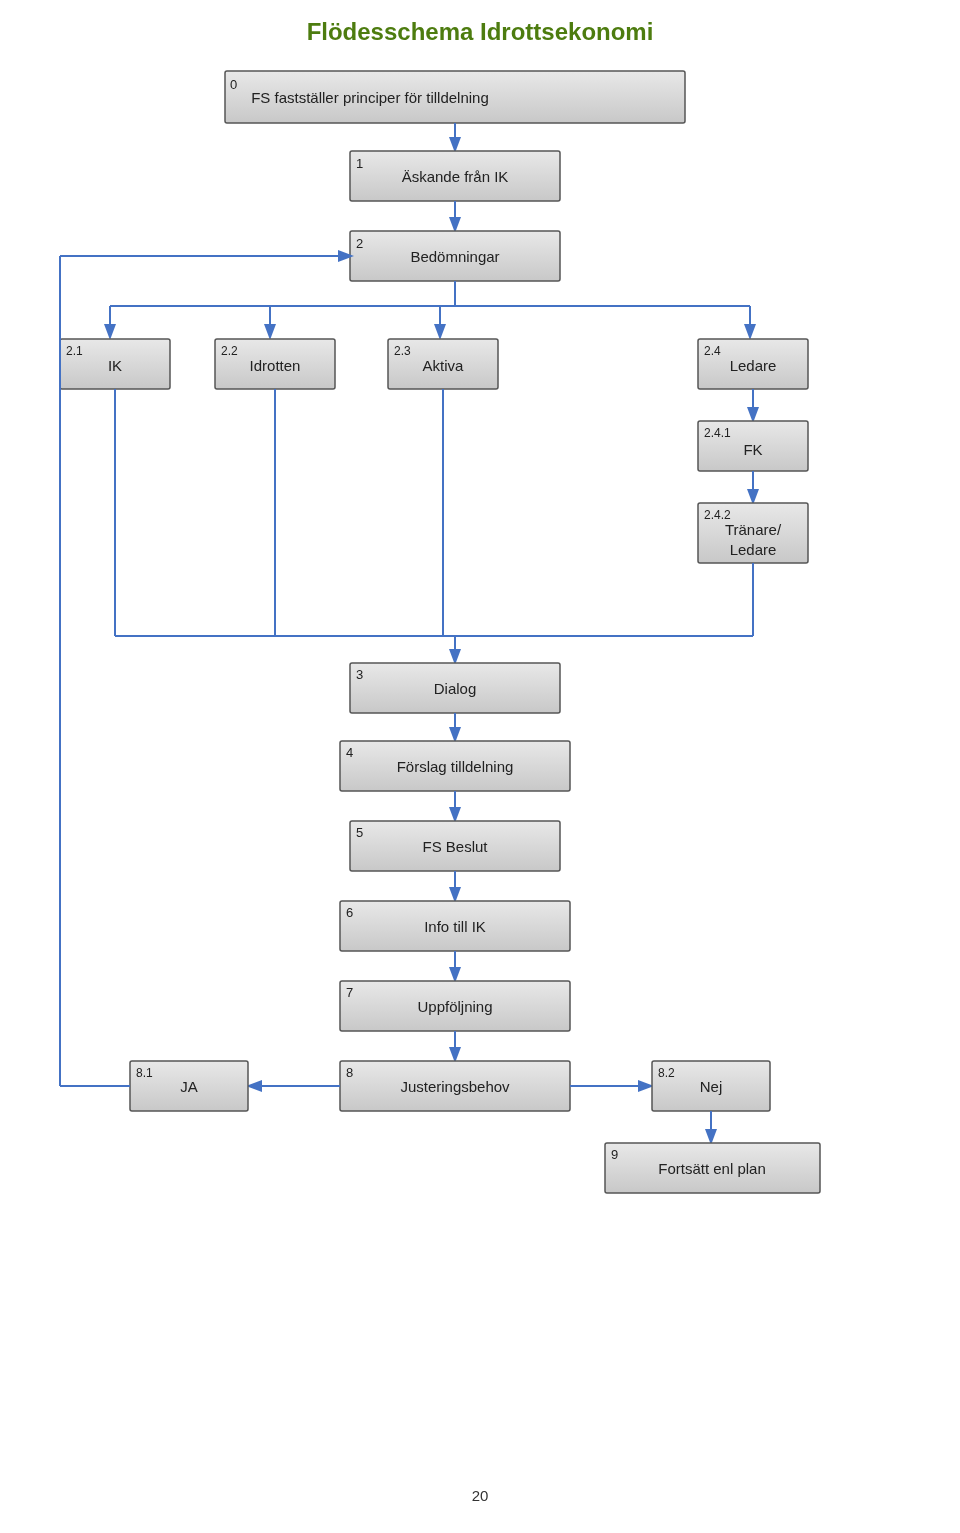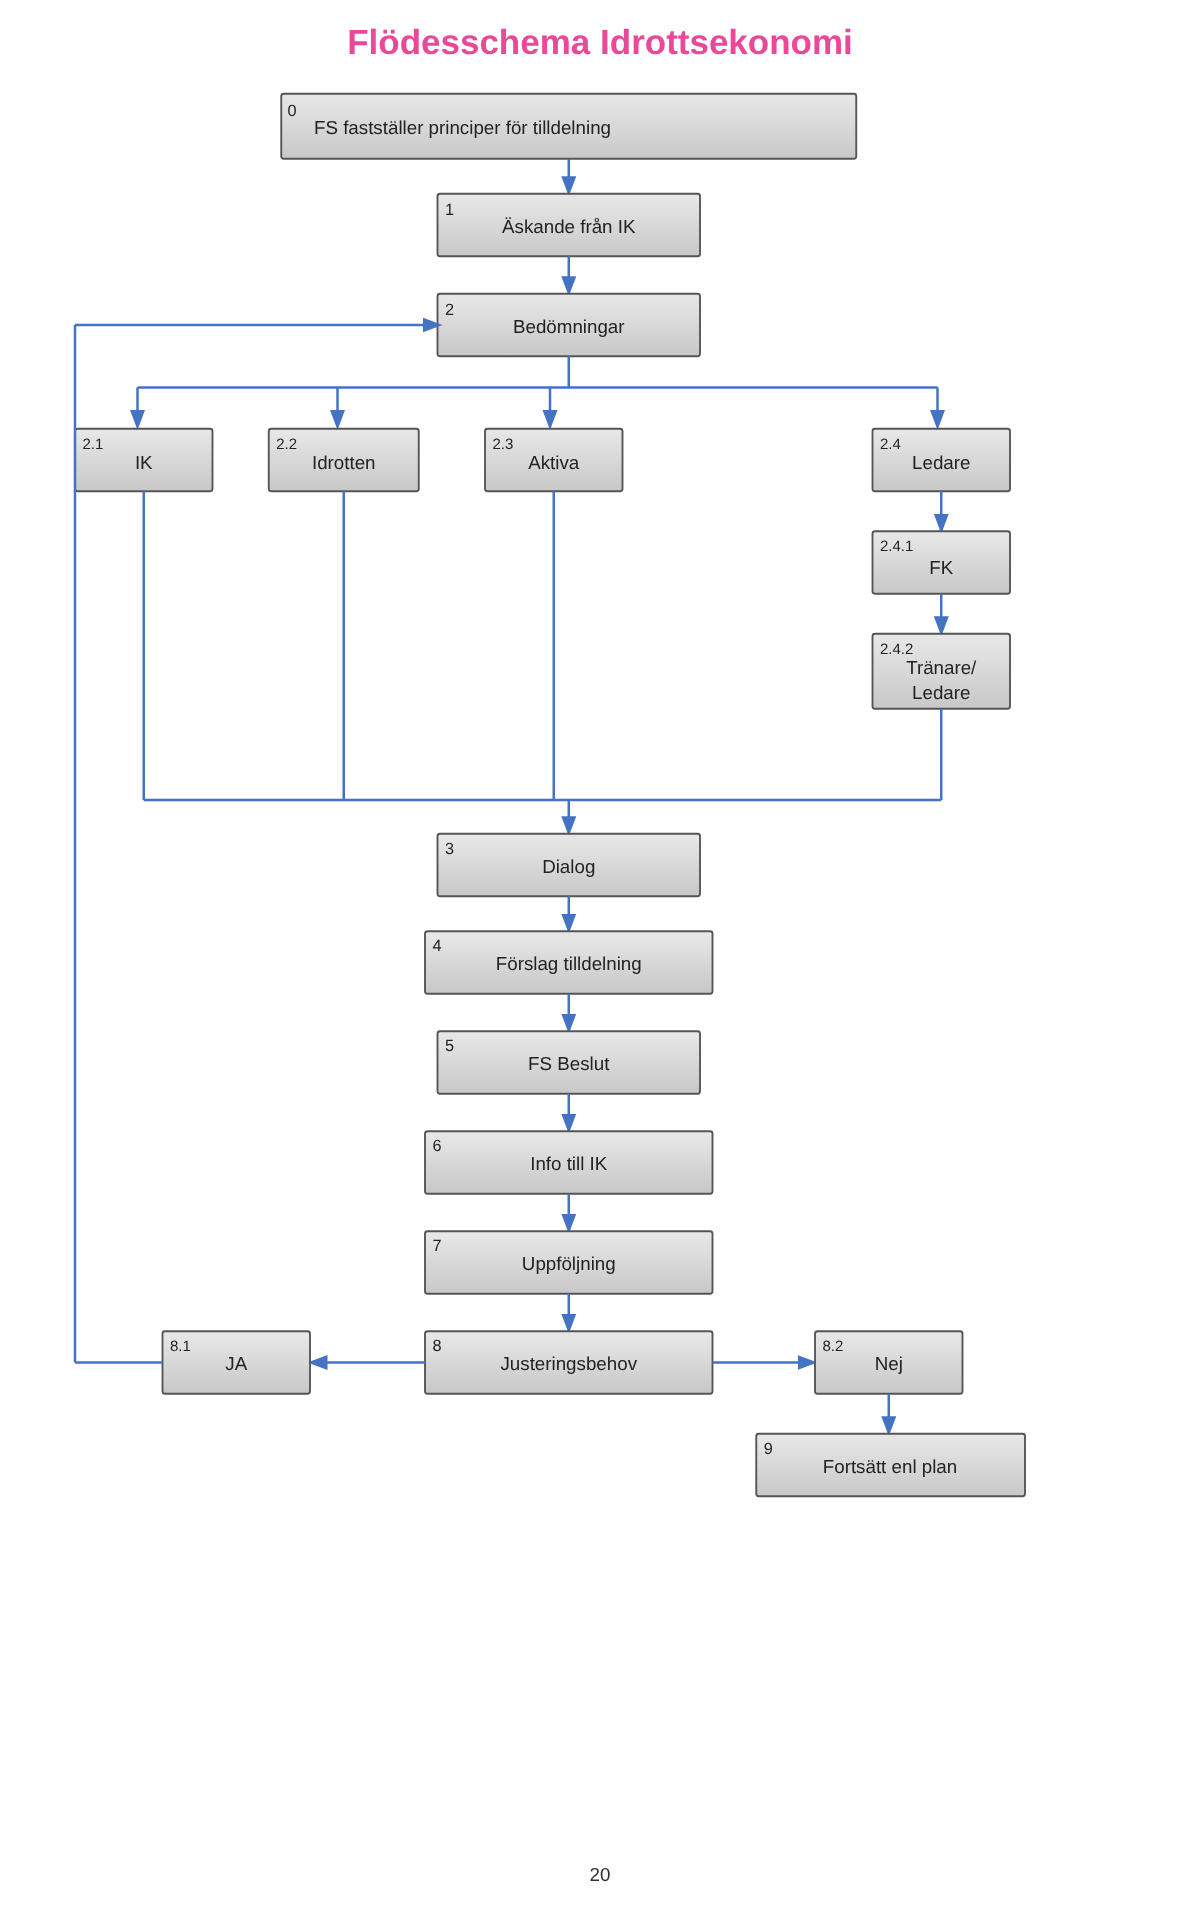--- a/index.html
+++ b/index.html
@@ -7,25 +7,25 @@
       background: #fff;
       font-family: 'Segoe UI', Arial, sans-serif;
       width: 960px;
       min-height: 1533px;
       position: relative;
       overflow-x: hidden;
     }
 
     .page-title {
       text-align: center;
-      font-size: 28px;
+      font-size: 24px;
       font-weight: bold;
       margin-top: 18px;
       margin-bottom: 10px;
-      color: #ec4899;
+      color: #4d7c0f;
     }
 
     svg.flowchart {
       display: block;
       margin: 0 auto;
       width: 900px;
       height: 1460px;
     }
   </style>
 </head>

